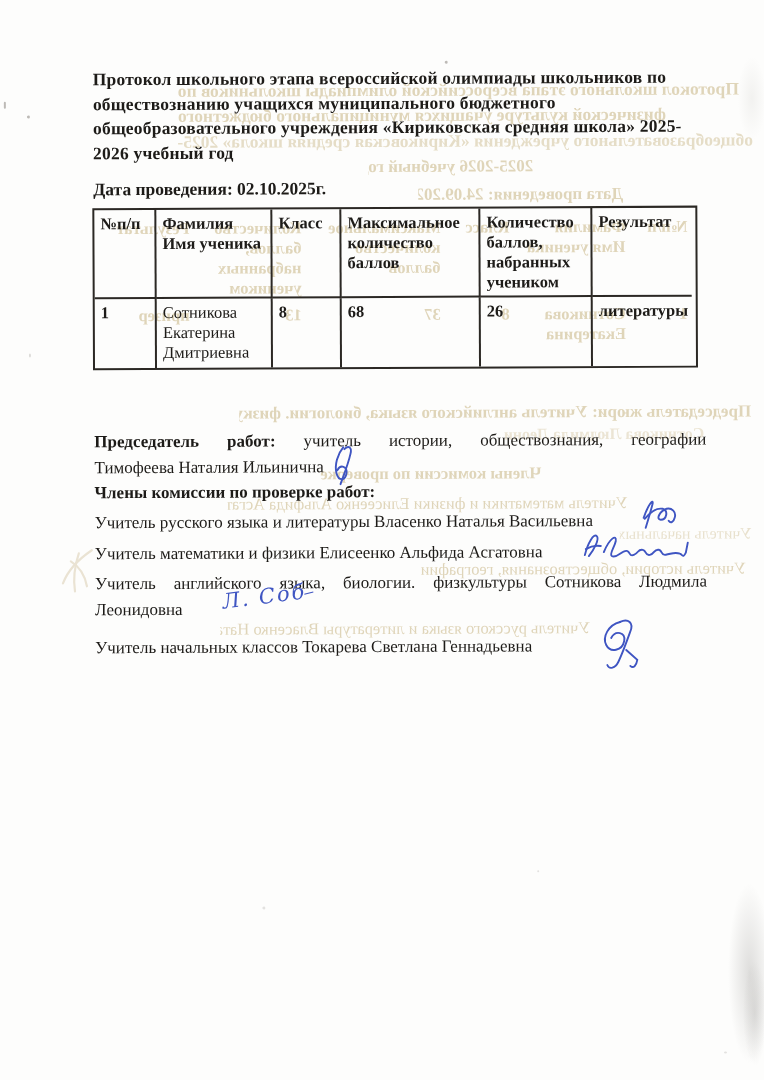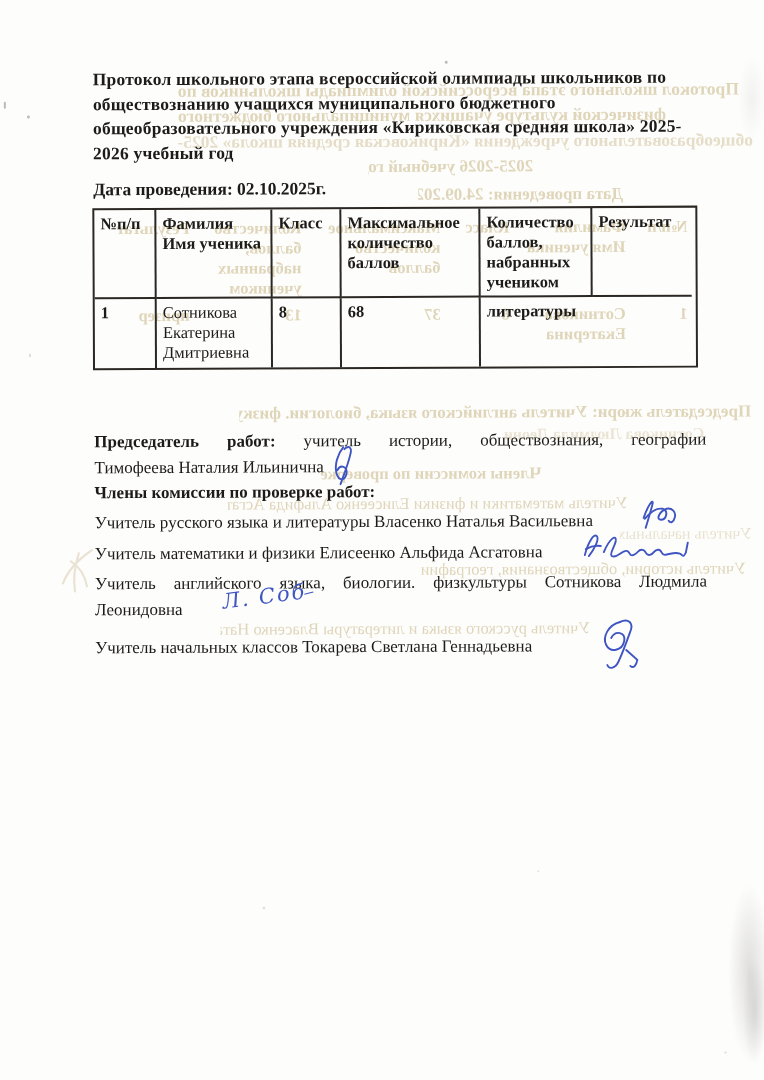--- a/index.html
+++ b/index.html
@@ -103,20 +103,21 @@
       <div>Класс</div>
       <div>Максимальное количество баллов</div>
       <div>Количество баллов, набранных учеником</div>
       <div>Результат</div>
     </div>
     <div class="tr data">
       <div class="bold">1</div>
       <div class="td-name">Сотникова Екатерина Дмитриевна</div>
       <div class="bold">8</div>
       <div class="bold">68</div>
+      <div class="bold">26</div>
       <div class="bold">литературы</div>
     </div>
   </div>
 
   <div class="abs para just" style="top:430px;">
     <span class="hb">Председатель работ:</span>
     <span>учитель истории, обществознания, географии</span>
   </div>
   <div class="abs para" style="top:456px;">Тимофеева Наталия Ильинична</div>
 

